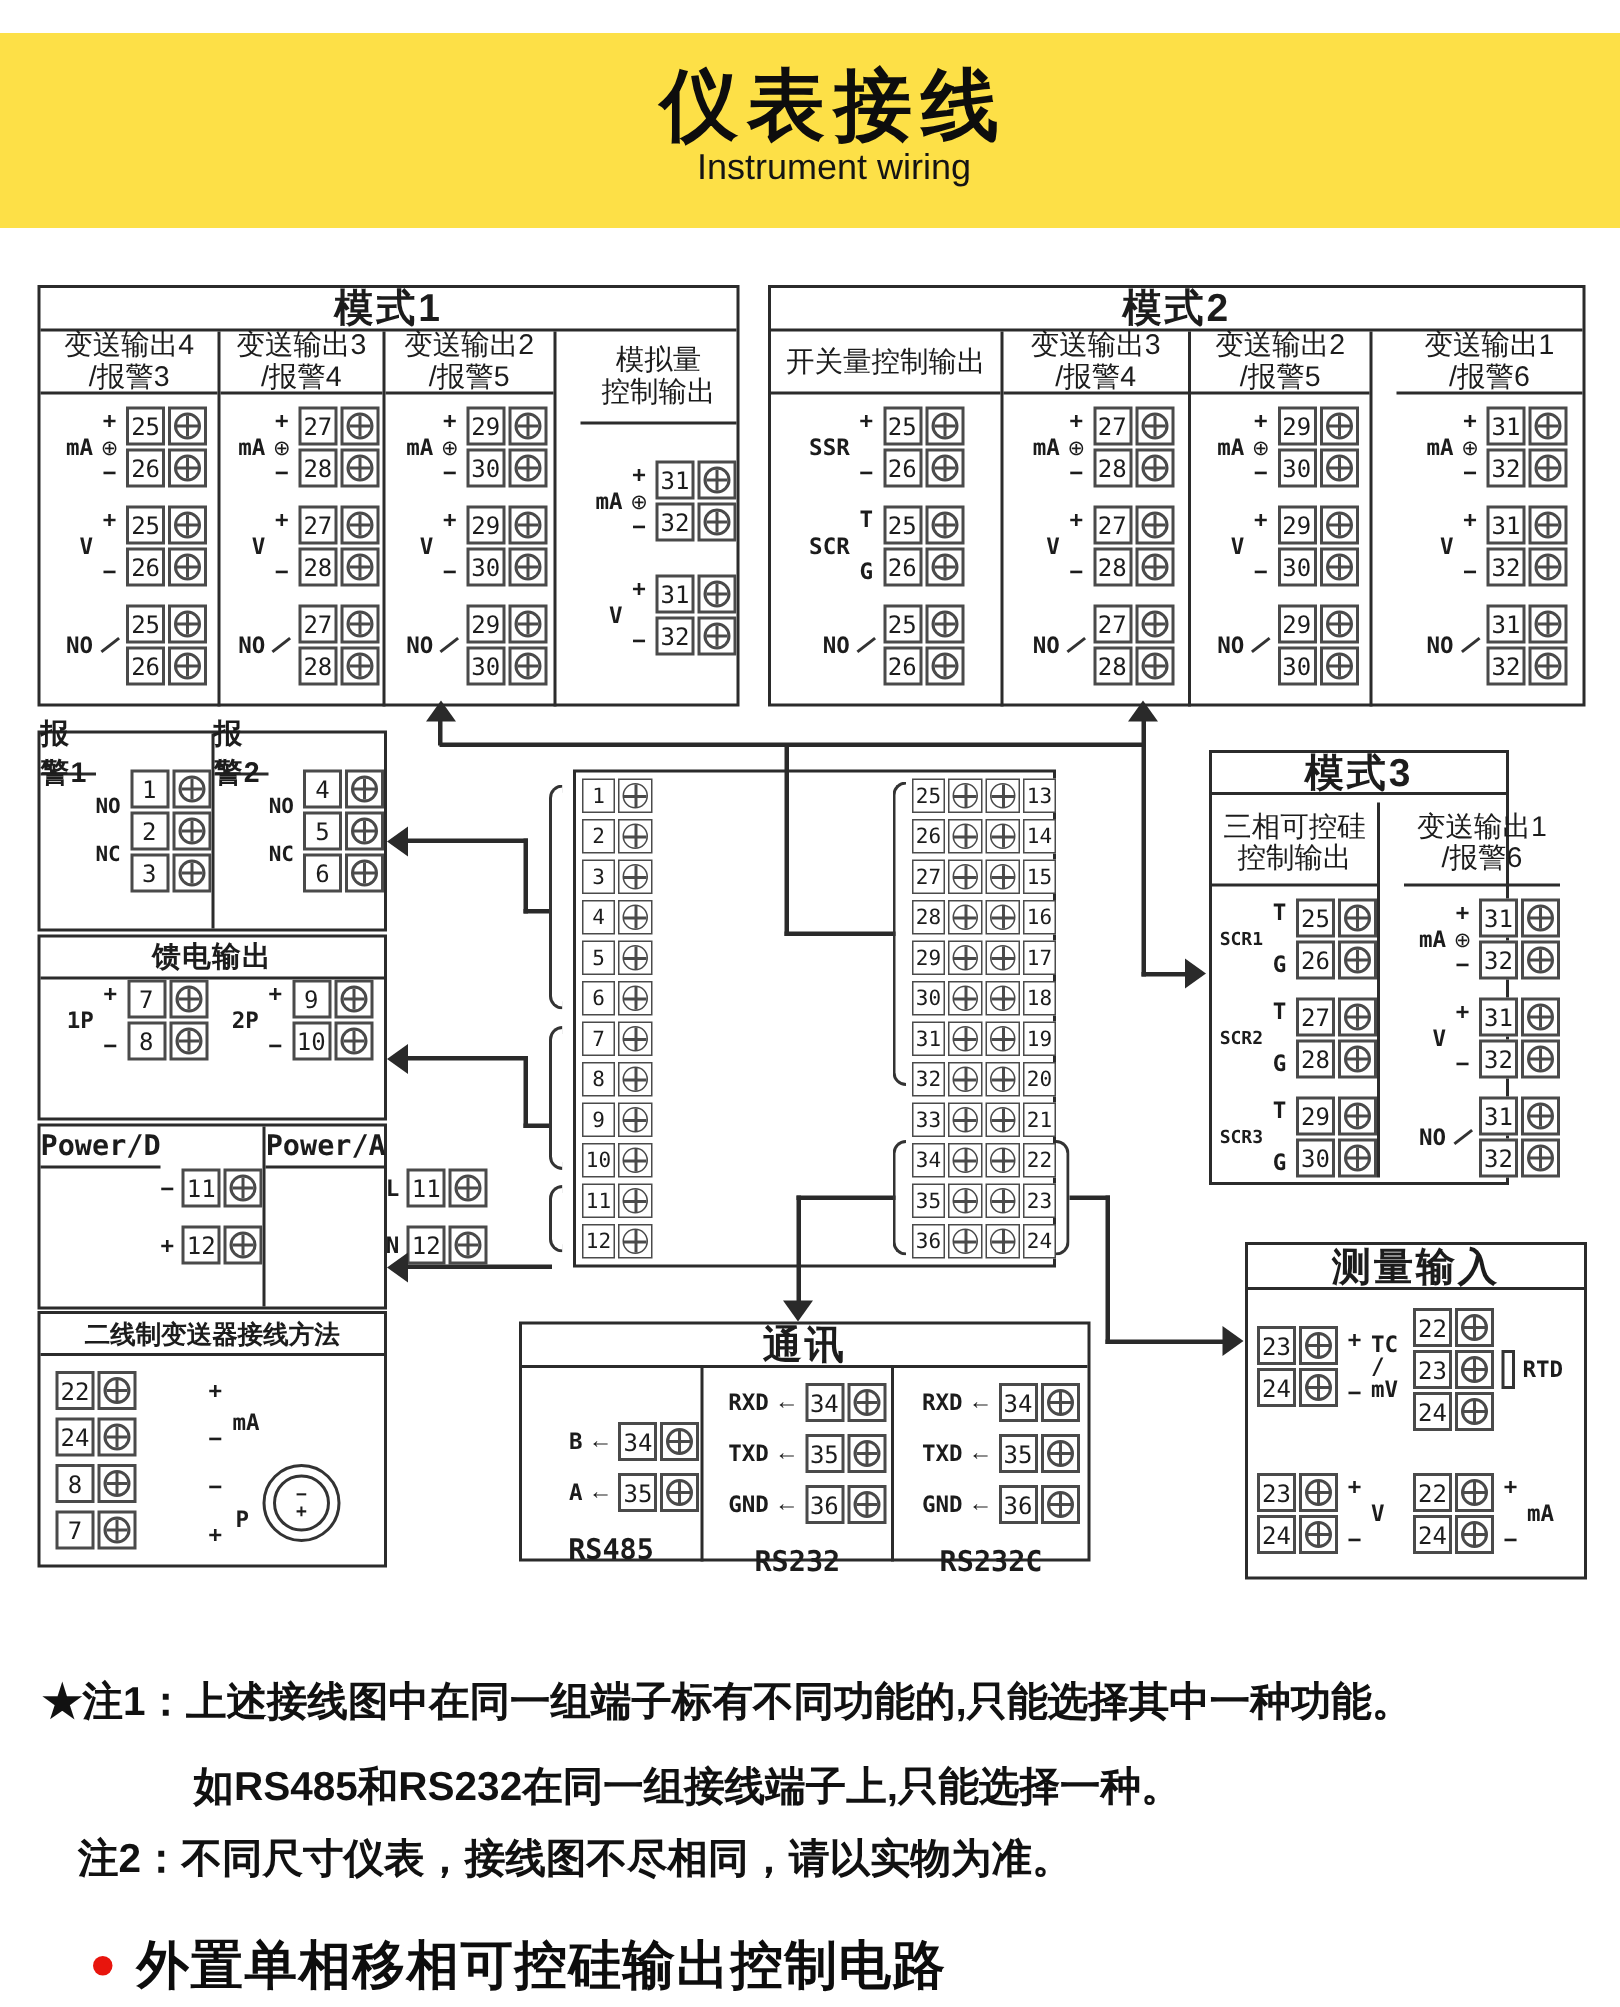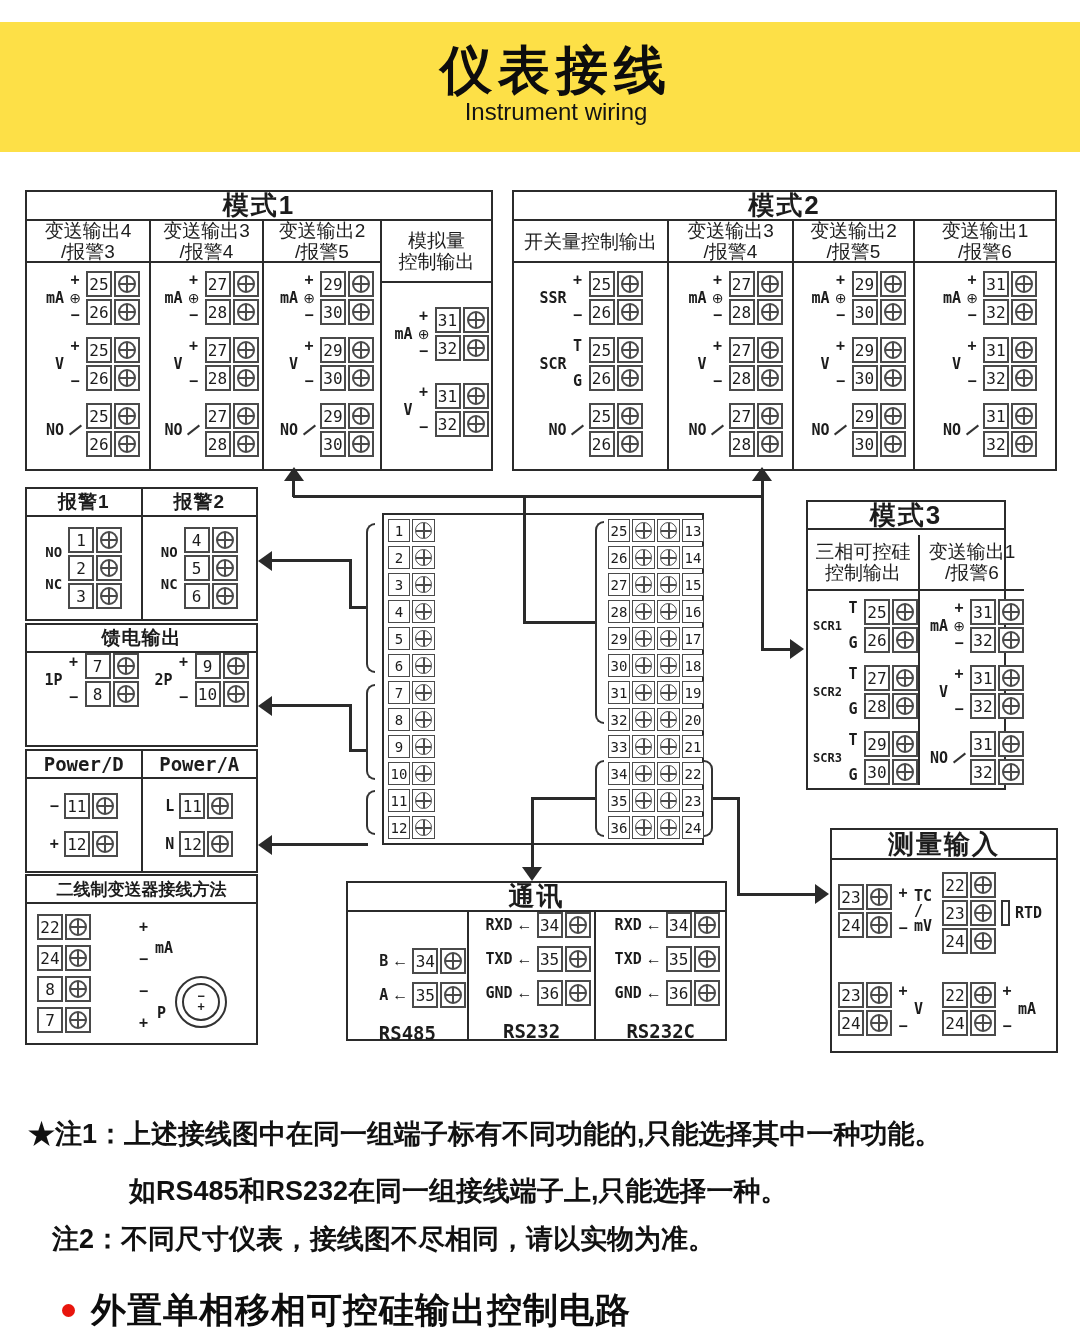--- a/index.html
+++ b/index.html
@@ -8,21 +8,21 @@
   
   .band{position:absolute;left:0;top:22px;width:1080px;height:130px;background:#c9c9c9;text-align:center;}
   .btitle-cn{margin-top:14px;font-size:52px;font-weight:700;letter-spacing:6px;color:#0d0d0d;}
   .btitle-en{margin-top:-8px;font-size:24px;color:#141414;}
   
   .box{position:absolute;background:#fff;border:2.5px solid #2b2b2b;box-sizing:border-box;}
   .boxtitle{height:27px;border-bottom:2.5px solid #2b2b2b;display:flex;align-items:center;justify-content:center;
             font-size:26px;font-weight:600;letter-spacing:2px;}
   .cols{display:flex;height:calc(100% - 27px);}
   .mcol{box-sizing:border-box;border-right:2.5px solid #2b2b2b;display:flex;flex-direction:column;}
-  .mcol:last-child{border-right:none;}
+  .mcol:last-child{border-right:none;margin-left:16px;}
   .colhead{box-sizing:border-box;border-bottom:2.5px solid #2b2b2b;display:flex;align-items:center;justify-content:center;
            text-align:center;font-size:19px;white-space:pre-line;line-height:21px;padding:1px 2px;}
   .colbody{display:flex;flex-direction:column;align-items:center;gap:12px;padding-top:8px;flex:1;}
   .colbody.pad2{padding-top:24px;gap:22px;}
   
   .grp{display:flex;align-items:center;gap:3px;}
   .glabel{min-width:28px;text-align:right;font-size:15px;font-weight:700;font-family:"DejaVu Sans Mono",monospace;}
   .glabel.small{font-size:12px;min-width:34px;}
   .glabel-r{text-align:left;font-size:15px;font-weight:700;font-family:"DejaVu Sans Mono",monospace;white-space:pre-line;line-height:15px;}
   .markscol{display:flex;flex-direction:column;justify-content:space-between;align-items:center;height:50px;width:16px;}
@@ -32,21 +32,21 @@
   .cellscol{display:flex;flex-direction:column;gap:2px;}
   .cell{display:flex;gap:2px;}
   .numbox{min-width:26px;height:26px;border:2px solid #4a4a4a;box-sizing:border-box;display:flex;align-items:center;justify-content:center;
           font-size:16px;font-family:"DejaVu Sans Mono",monospace;background:#fff;}
   .screwbox{width:26px;height:26px;border:2px solid #4a4a4a;box-sizing:border-box;display:flex;align-items:center;justify-content:center;background:#fff;}
   .screw{width:18px;height:18px;border:2px solid #4a4a4a;border-radius:50%;box-sizing:border-box;
          background:linear-gradient(#4a4a4a,#4a4a4a) center/100% 2px no-repeat,
                     linear-gradient(#4a4a4a,#4a4a4a) center/2px 100% no-repeat;}
   
   .splitcols{display:flex;height:calc(100% - 0px);}
-  .scol{box-sizing:border-box;border-right:2.5px solid #2b2b2b;flex:1;display:flex;flex-direction:column;}
+  .scol{box-sizing:border-box;border-right:2.5px solid #2b2b2b;flex:1;display:flex;}
   .scol:last-child{border-right:none;}
   .stitle{height:26px;border-bottom:2.5px solid #2b2b2b;display:flex;align-items:center;justify-content:center;
           font-size:19px;font-weight:600;letter-spacing:1px;}
   .stitle.mono{font-family:"DejaVu Sans Mono",monospace;font-weight:700;letter-spacing:0;}
   .sbody{flex:1;display:flex;align-items:center;justify-content:center;gap:6px;}
   .alside{display:flex;flex-direction:column;justify-content:center;gap:16px;font-size:14px;font-weight:700;
           font-family:"DejaVu Sans Mono",monospace;}
   .prow{display:flex;align-items:center;gap:5px;}
   .prowcol{display:flex;flex-direction:column;gap:12px;}
   
@@ -63,21 +63,21 @@
   #centerblock .numbox{min-width:22px;height:23px;font-size:14px;border-width:1.5px;}
   #centerblock .screwbox{width:23px;height:23px;border-width:1.5px;}
   #centerblock .screw{width:17px;height:17px;border-width:1.5px;}
   .cleft{position:absolute;left:4px;top:4px;bottom:4px;display:flex;flex-direction:column;justify-content:space-between;}
   .cright{position:absolute;left:224px;top:4px;bottom:4px;display:flex;flex-direction:column;justify-content:space-between;}
   .crow4{display:flex;gap:2px;}
   .onum{min-width:20px;font-size:13px;}
   
   .commcols{display:flex;height:calc(100% - 27px);}
   .commsec{box-sizing:border-box;border-right:2.5px solid #2b2b2b;display:flex;flex-direction:column;align-items:center;
-           gap:8px;}
+           padding-top:10px;gap:8px;}
   .commsec:last-child{border-right:none;}
   .commsec.short{padding-top:36px;}
   .crow{display:flex;align-items:center;gap:4px;}
   .clabel{min-width:40px;text-align:right;font-size:15px;font-weight:700;font-family:"DejaVu Sans Mono",monospace;}
   .carr{font-size:16px;line-height:16px;}
   .caption{font-size:19px;font-weight:700;font-family:"DejaVu Sans Mono",monospace;margin-top:6px;}
   
   .measbody{position:relative;height:calc(100% - 28px);}
   .mgrp{position:absolute;display:flex;align-items:center;gap:3px;}
   .res{width:9px;height:26px;border:2.5px solid #333;box-sizing:border-box;margin:0 2px;}

